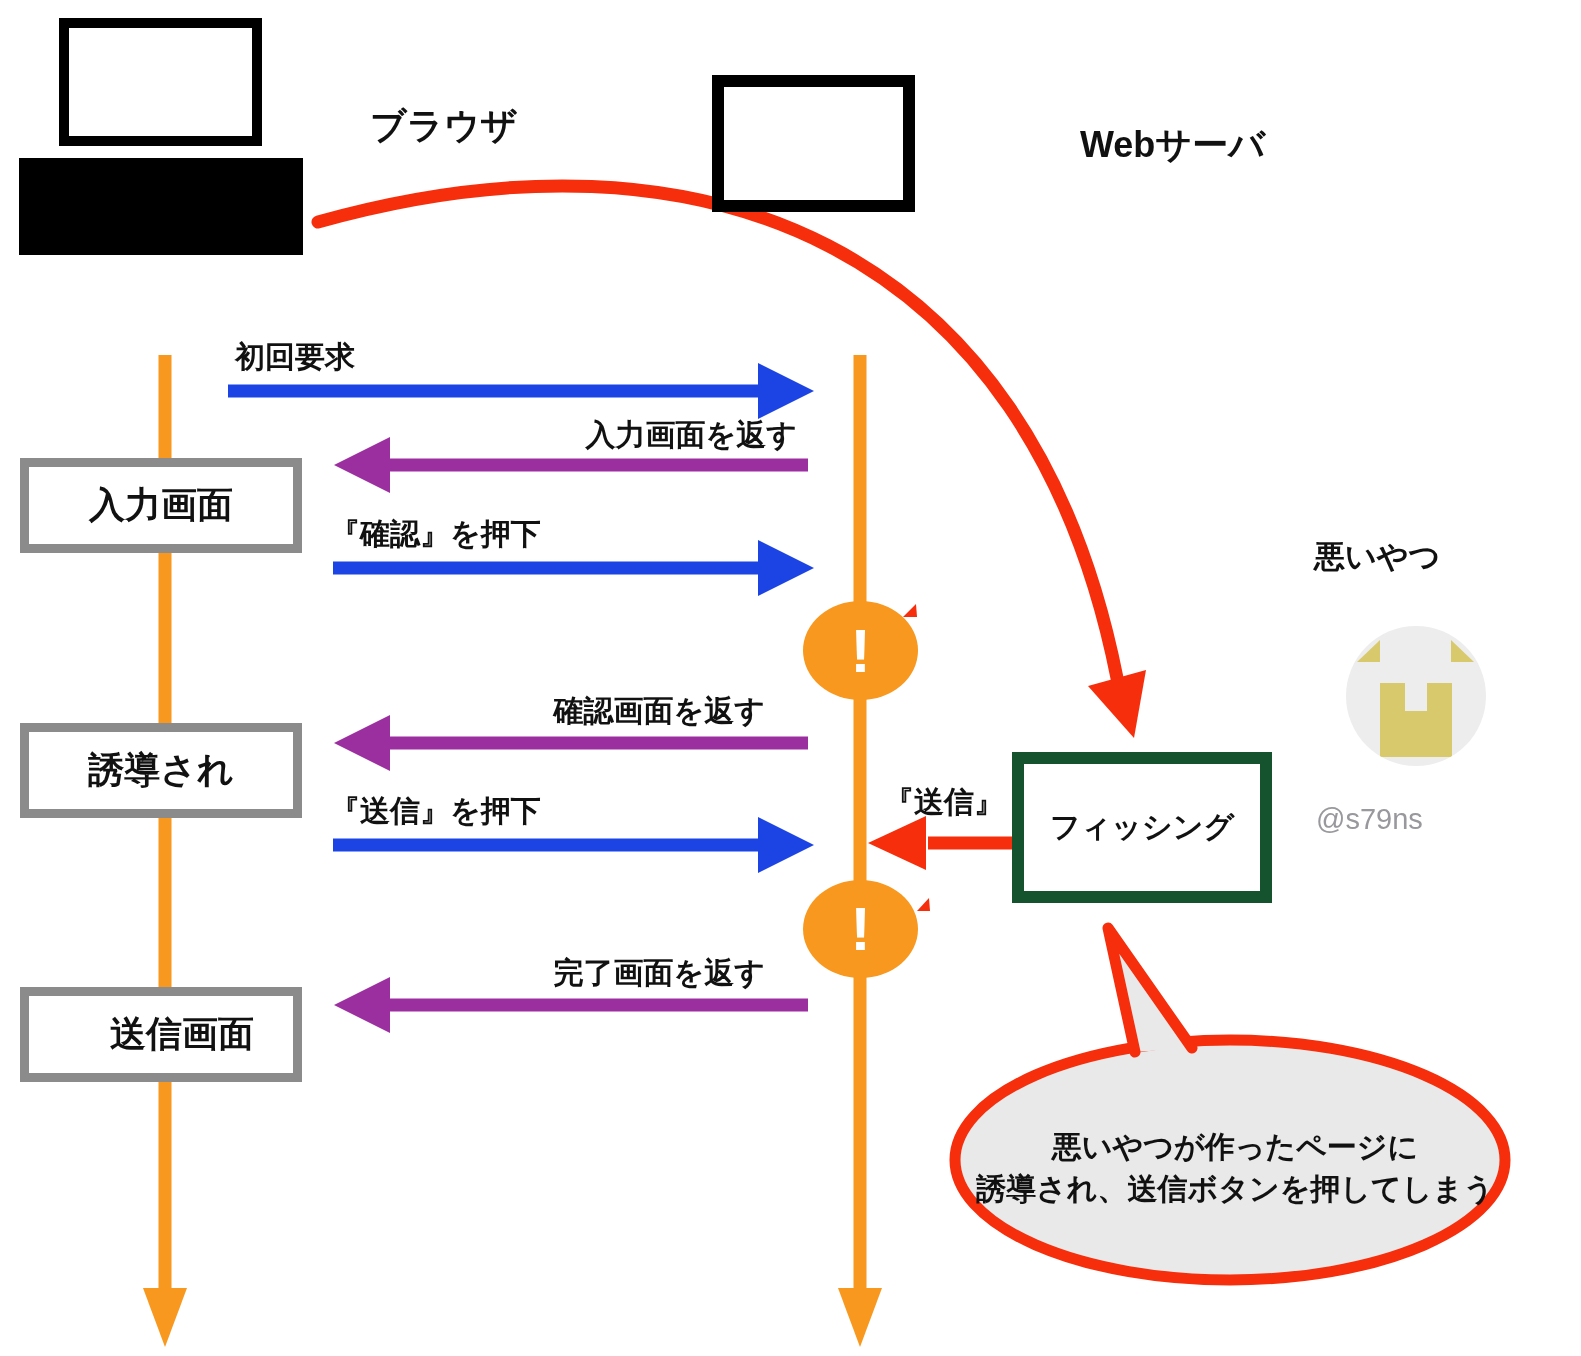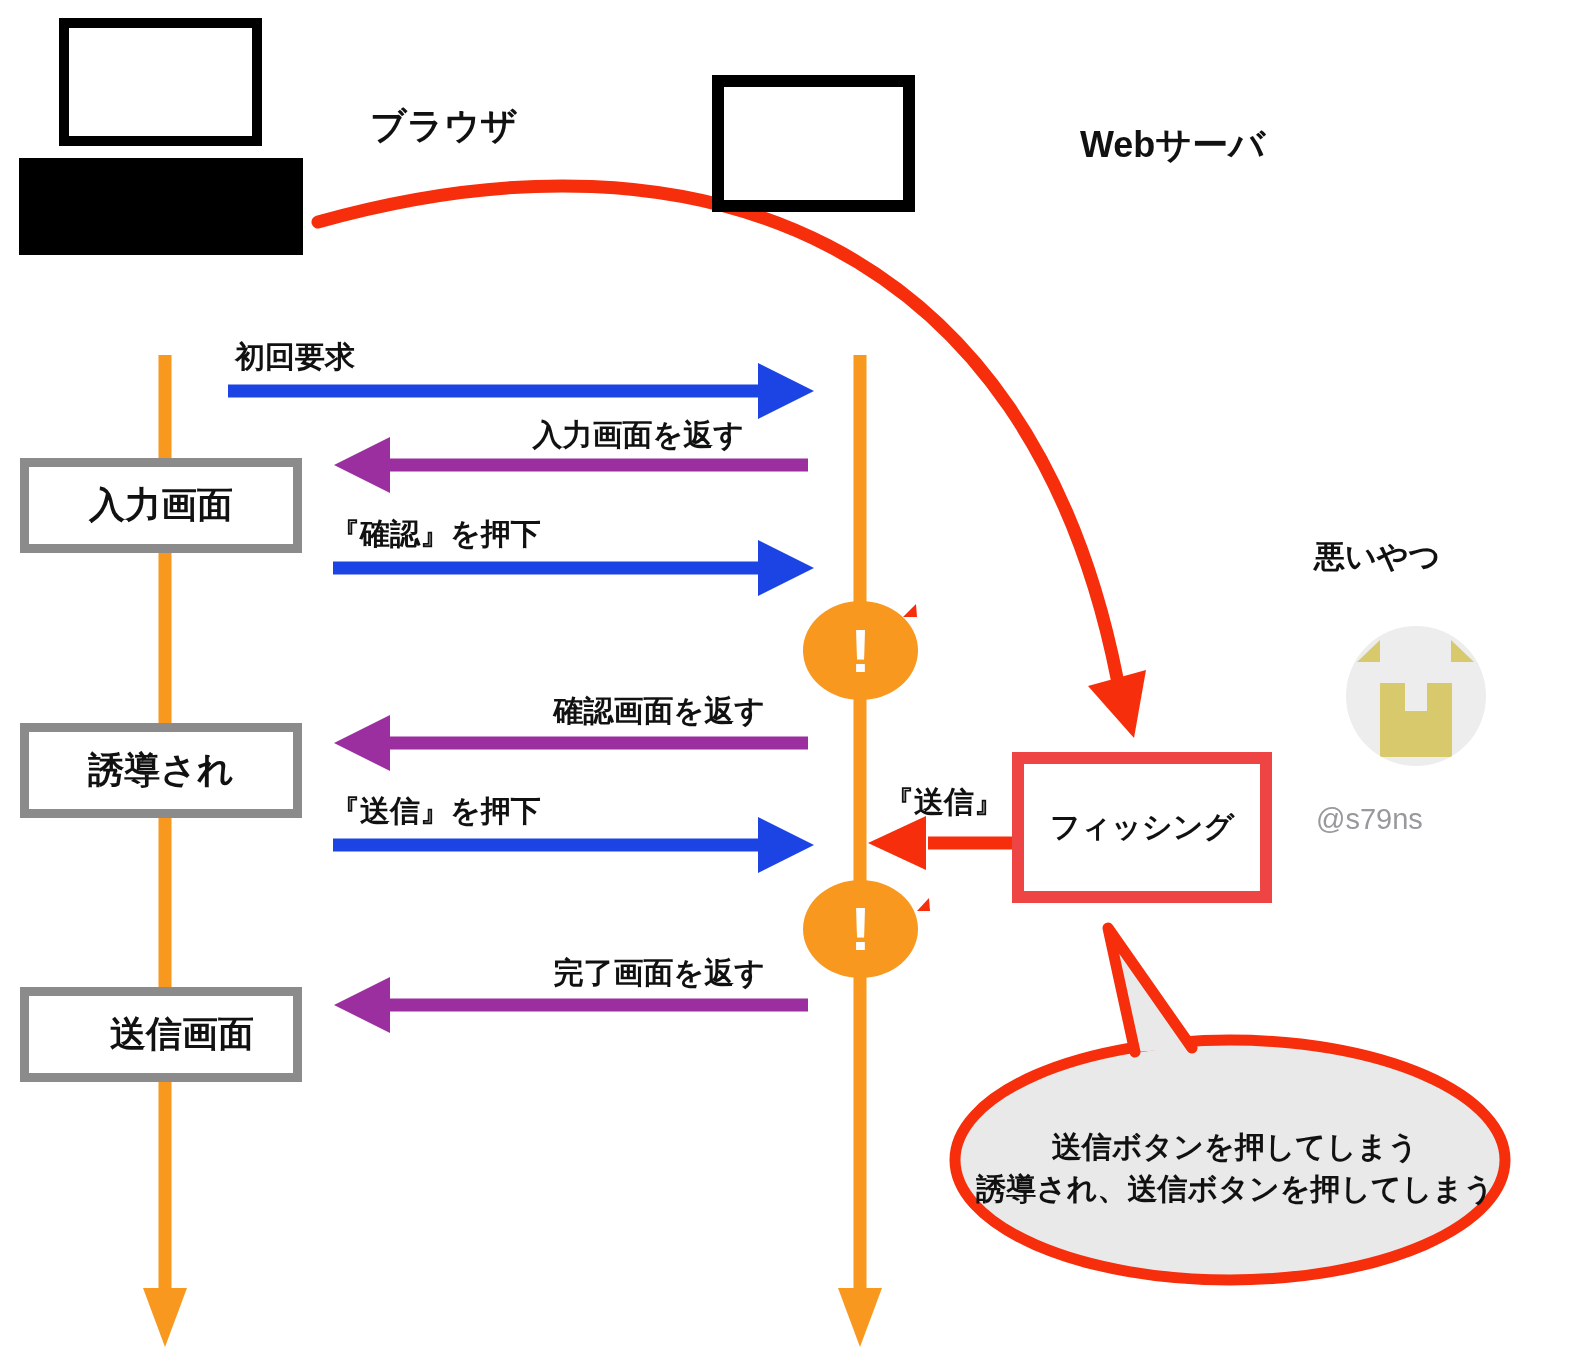--- a/index.html
+++ b/index.html
@@ -21,21 +21,21 @@
     box-sizing:border-box;border:10px solid #000;background:#fff;}
   .laptop-base{position:absolute;left:19px;top:158px;width:284px;height:97px;background:#000;}
   .server-box{position:absolute;left:712px;top:75px;width:203px;height:137px;
     box-sizing:border-box;border:12px solid #000;background:#fff;}
   
   .screen-box{position:absolute;left:20px;width:282px;height:95px;box-sizing:border-box;
     border:9px solid var(--c-box-border-gray);background:#fff;
     display:flex;align-items:center;justify-content:center;font-weight:700;font-size:36px;}
   
   .phish-box{position:absolute;left:1012px;top:752px;width:260px;height:151px;box-sizing:border-box;
-    border:12px solid #ef4444;background:#fff;display:flex;align-items:center;justify-content:center;
+    border:12px solid #14532d;background:#fff;display:flex;align-items:center;justify-content:center;
     font-weight:700;font-size:30px;}
   
   .badge{position:absolute;background:var(--c-orange);border-radius:50%;
     display:flex;align-items:center;justify-content:center;color:#fff;
     font-weight:700;font-size:62px;line-height:1;}
   
   .avatar{position:absolute;left:1346px;top:626px;width:140px;height:140px;border-radius:50%;
     background:var(--c-avatar-bg);overflow:hidden;}
   .attacker-name{position:absolute;left:1314px;top:539px;width:200px;text-align:left;
     font-weight:700;font-size:31px;}
@@ -93,21 +93,21 @@
   </svg>
 
   <div class="laptop-screen"></div>
   <div class="laptop-base"></div>
   <div class="lbl fs36" style="left:370px;top:105px;">ブラウザ</div>
 
   <div class="server-box"></div>
   <div class="lbl fs36" style="left:1080px;top:124px;">Webサーバ</div>
 
   <div class="lbl fs30" style="left:235px;top:340px;">初回要求</div>
-  <div class="lbl fs30 right-align" style="left:519px;top:418px;width:225px;">入力画面を返す</div>
+  <div class="lbl fs30 right-align" style="left:572px;top:418px;width:225px;">入力画面を返す</div>
   <div class="lbl fs30" style="left:330px;top:517px;">『確認』を押下</div>
   <div class="lbl fs30 right-align" style="left:540px;top:694px;width:225px;">確認画面を返す</div>
   <div class="lbl fs30" style="left:330px;top:794px;">『送信』を押下</div>
   <div class="lbl fs30 right-align" style="left:540px;top:956px;width:225px;">完了画面を返す</div>
 
   <div class="screen-box" style="top:458px;">
     <span>入力画面</span>
   </div>
   <div class="screen-box" style="top:723px;">
     <span>誘導され</span>
@@ -132,17 +132,17 @@
   <div class="avatar">
     <svg width="140" height="140" viewBox="0 0 140 140">
       <polygon class="fig" points="11,36 34,36 34,14"></polygon>
       <polygon class="fig" points="105,14 105,36 128,36"></polygon>
       <polygon class="fig" points="34,57 59,57 59,85 81,85 81,57 106,57 106,131 34,131"></polygon>
     </svg>
   </div>
   <div class="attacker-handle">@s79ns</div>
 
   <div class="bubble-text">
-    <div>送信ボタンを押してしまう</div>
+    <div>悪いやつが作ったページに</div>
     <div>誘導され、送信ボタンを押してしまう</div>
   </div>
 
 </div>
 
 </body></html>

